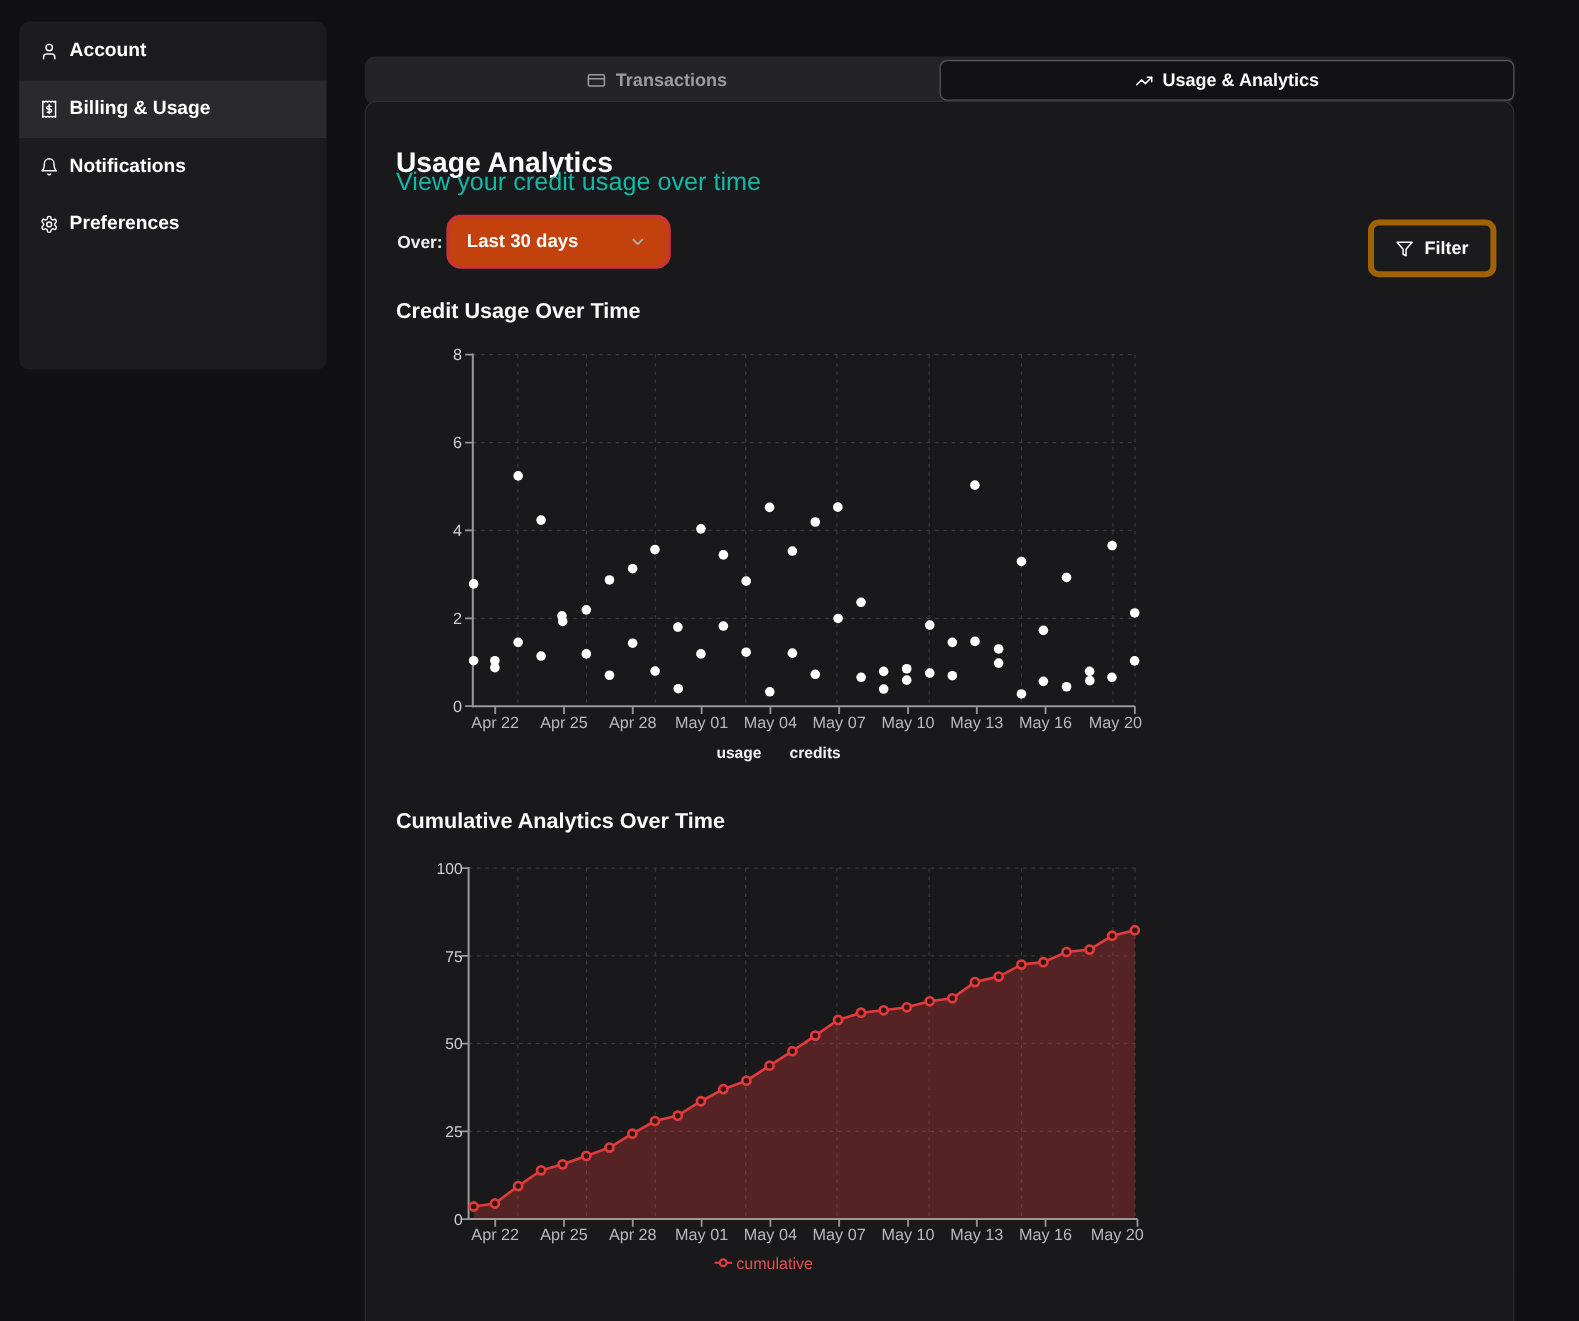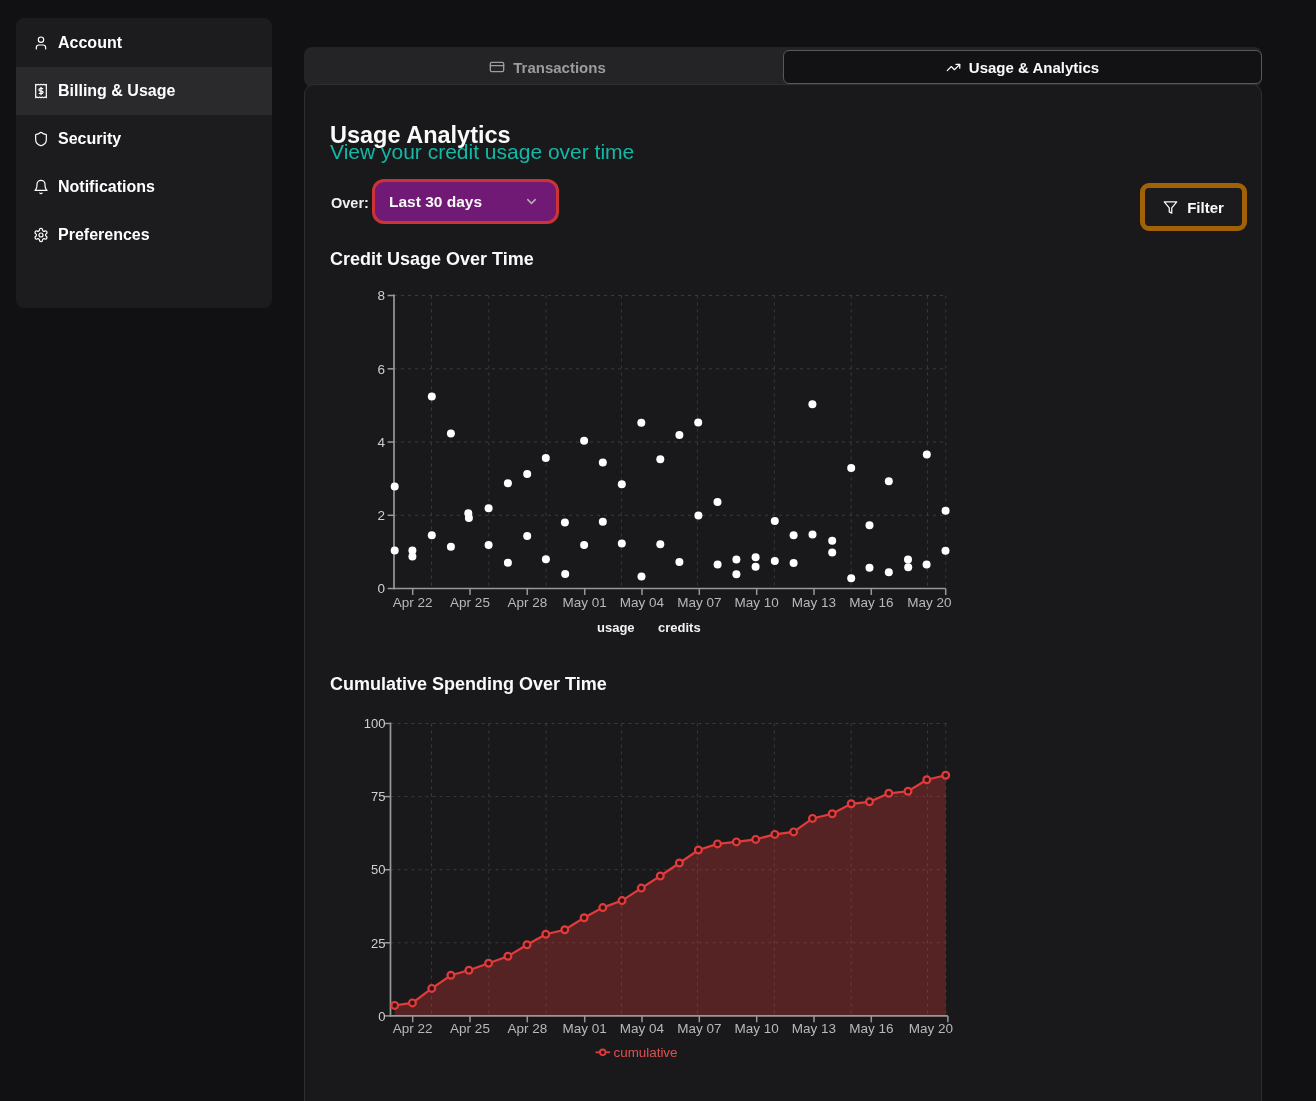--- a/index.html
+++ b/index.html
@@ -8,41 +8,38 @@
   .sitem{height:48px;display:flex;align-items:center;padding-left:17px;gap:9px;color:#ffffff;font-size:16px;font-weight:bold;}
   .sitem svg{flex:0 0 auto;}
   .sitem.active{background:#2a2a2c;color:#fff;font-weight:bold;}
   .tabbar{position:absolute;left:304px;top:19px;width:958px;height:40px;background:#242426;border-radius:8px;margin-top:28px;}
   .tab-left{position:absolute;left:0;top:0;width:479px;height:40px;display:flex;align-items:center;justify-content:center;gap:8px;color:#9c9c9f;font-size:15px;font-weight:bold;transform:translateX(4px);}
   .tab-right{position:absolute;left:479px;top:3px;width:477px;height:32px;background:#121214;border:1px solid #58585a;border-radius:6px;display:flex;align-items:center;justify-content:center;gap:8px;color:#fafafa;font-size:15px;font-weight:bold;}
   .panel{position:absolute;left:304px;top:84px;width:956px;height:1100px;background:#19191b;border:1px solid #2e2e30;border-radius:10px;}
   .h1{position:absolute;left:25px;top:21px;line-height:26px;font-size:23.5px;font-weight:bold;color:#fafafa;margin-top:16px;}
   .sub{position:absolute;left:25px;top:55px;font-size:21px;color:#14b8a6;}
   .viewlab{position:absolute;left:26px;font-size:14.5px;font-weight:bold;color:#f0f0f2;}
-  .select{position:absolute;left:67px;top:0px;box-sizing:border-box;width:187px;height:45px;background:#701a75;border:3px solid #cb3434;border-radius:12px;display:flex;align-items:center;color:#fafafa;font-size:15.5px;font-weight:bold;padding-left:14px;}
+  .select{position:absolute;left:67px;top:0px;box-sizing:border-box;width:187px;height:45px;background:#c2410c;border:3px solid #cb3434;border-radius:12px;display:flex;align-items:center;color:#fafafa;font-size:15.5px;font-weight:bold;padding-left:14px;}
   .filterbtn{position:absolute;left:835px;top:98px;width:97px;height:38px;background:#1b1b1d;border:5px solid #a16207;border-radius:9px;display:flex;align-items:center;justify-content:center;gap:9px;color:#fafafa;font-size:15px;font-weight:bold;}
   .h3{position:absolute;left:25px;font-size:18px;font-weight:bold;color:#fafafa;}
   .chartsvg{position:absolute;}
 </style>
 </head>
 <body>
   <div class="sidebar">
     <div class="sitem"><svg width="16" height="16" viewBox="0 0 24 24" fill="none" stroke="currentColor" stroke-width="1.8" stroke-linecap="round" stroke-linejoin="round">
         <path d="M19 21v-2a4 4 0 0 0-4-4H9a4 4 0 0 0-4 4v2"></path>
         <circle cx="12" cy="7" r="4"></circle>
       </svg>Account</div>
     <div class="sitem active"><svg width="16" height="16" viewBox="0 0 24 24" fill="none" stroke="currentColor" stroke-width="1.8" stroke-linecap="round" stroke-linejoin="round">
         <path d="M4 2v20l2-1 2 1 2-1 2 1 2-1 2 1 2-1 2 1V2l-2 1-2-1-2 1-2-1-2 1-2-1-2 1Z"></path>
         <path d="M14.5 8.5h-3.7a1.8 1.8 0 1 0 0 3.6h2.4a1.8 1.8 0 1 1 0 3.6H9.5"></path>
         <path d="M12 17.5v-11"></path>
       </svg>Billing &amp; Usage</div>
     <div class="sitem"><svg width="16" height="16" viewBox="0 0 24 24" fill="none" stroke="currentColor" stroke-width="1.8" stroke-linecap="round" stroke-linejoin="round">
-        <path d="M20 13c0 5-3.5 7.5-7.66 8.95a1 1 0 0 1-.67-.01C7.5 20.5 4 18 4 13V6a1 1 0 0 1 1-1c2 0 4.5-1.2 6.24-2.72a1.17 1.17 0 0 1 1.52 0C14.51 3.81 17 5 19 5a1 1 0 0 1 1 1z"></path>
-      </svg>Security</div>
-    <div class="sitem"><svg width="16" height="16" viewBox="0 0 24 24" fill="none" stroke="currentColor" stroke-width="1.8" stroke-linecap="round" stroke-linejoin="round">
         <path d="M6 8a6 6 0 0 1 12 0c0 7 3 9 3 9H3s3-2 3-9"></path>
         <path d="M10.3 21a1.94 1.94 0 0 0 3.4 0"></path>
       </svg>Notifications</div>
     <div class="sitem"><svg width="16" height="16" viewBox="0 0 24 24" fill="none" stroke="currentColor" stroke-width="1.8" stroke-linecap="round" stroke-linejoin="round">
         <path d="M12.22 2h-.44a2 2 0 0 0-2 2v.18a2 2 0 0 1-1 1.73l-.43.25a2 2 0 0 1-2 0l-.15-.08a2 2 0 0 0-2.73.73l-.22.38a2 2 0 0 0 .73 2.73l.15.1a2 2 0 0 1 1 1.72v.51a2 2 0 0 1-1 1.74l-.15.09a2 2 0 0 0-.73 2.73l.22.38a2 2 0 0 0 2.73.73l.15-.08a2 2 0 0 1 2 0l.43.25a2 2 0 0 1 1 1.73V20a2 2 0 0 0 2 2h.44a2 2 0 0 0 2-2v-.18a2 2 0 0 1 1-1.73l.43-.25a2 2 0 0 1 2 0l.15.08a2 2 0 0 0 2.73-.73l.22-.39a2 2 0 0 0-.73-2.73l-.15-.08a2 2 0 0 1-1-1.74v-.5a2 2 0 0 1 1-1.74l.15-.09a2 2 0 0 0 .73-2.73l-.22-.38a2 2 0 0 0-2.73-.73l-.15.08a2 2 0 0 1-2 0l-.43-.25a2 2 0 0 1-1-1.73V4a2 2 0 0 0-2-2z"></path>
         <circle cx="12" cy="12" r="3"></circle>
       </svg>Preferences</div>
   </div>
 
   <div class="tabbar">
@@ -62,21 +59,21 @@
     <div style="position:absolute;left:0;top:94px;width:956px;height:45px;">
       <div class="viewlab" style="top:16px;">Over:</div>
       <div class="select">Last 30 days<svg style="position:absolute;right:17px;" width="15" height="15" viewBox="0 0 24 24" fill="none" stroke="#b0b0b2" stroke-width="2.4" stroke-linecap="round" stroke-linejoin="round">
           <polyline points="6 9 12 15 18 9"></polyline>
         </svg></div>
       <div class="filterbtn" style="top:4px;"><svg width="15" height="15" viewBox="0 0 24 24" fill="none" stroke="currentColor" stroke-width="2" stroke-linecap="round" stroke-linejoin="round">
           <polygon points="22 3 2 3 10 12.46 10 19 14 21 14 12.46 22 3"></polygon>
         </svg>Filter</div>
     </div>
     <div class="h3" style="top:164px;">Credit Usage Over Time</div>
-    <div class="h3" style="top:589px;">Cumulative Spending Over Time</div>
+    <div class="h3" style="top:589px;">Cumulative Analytics Over Time</div>
   </div>
 
   <svg class="chartsvg" style="left:304px;top:280px;" width="680" height="360" viewBox="304 280 680 360">
     <g id="c1">
     <line x1="431.5" y1="295.5" x2="431.5" y2="588" stroke="#3a3a3c" stroke-width="1" stroke-dasharray="3 4"></line>
     <line x1="488.8" y1="295.5" x2="488.8" y2="588" stroke="#3a3a3c" stroke-width="1" stroke-dasharray="3 4"></line>
     <line x1="546.1" y1="295.5" x2="546.1" y2="588" stroke="#3a3a3c" stroke-width="1" stroke-dasharray="3 4"></line>
     <line x1="621.4" y1="295.5" x2="621.4" y2="588" stroke="#3a3a3c" stroke-width="1" stroke-dasharray="3 4"></line>
     <line x1="697.4" y1="295.5" x2="697.4" y2="588" stroke="#3a3a3c" stroke-width="1" stroke-dasharray="3 4"></line>
     <line x1="774.3" y1="295.5" x2="774.3" y2="588" stroke="#3a3a3c" stroke-width="1" stroke-dasharray="3 4"></line>

